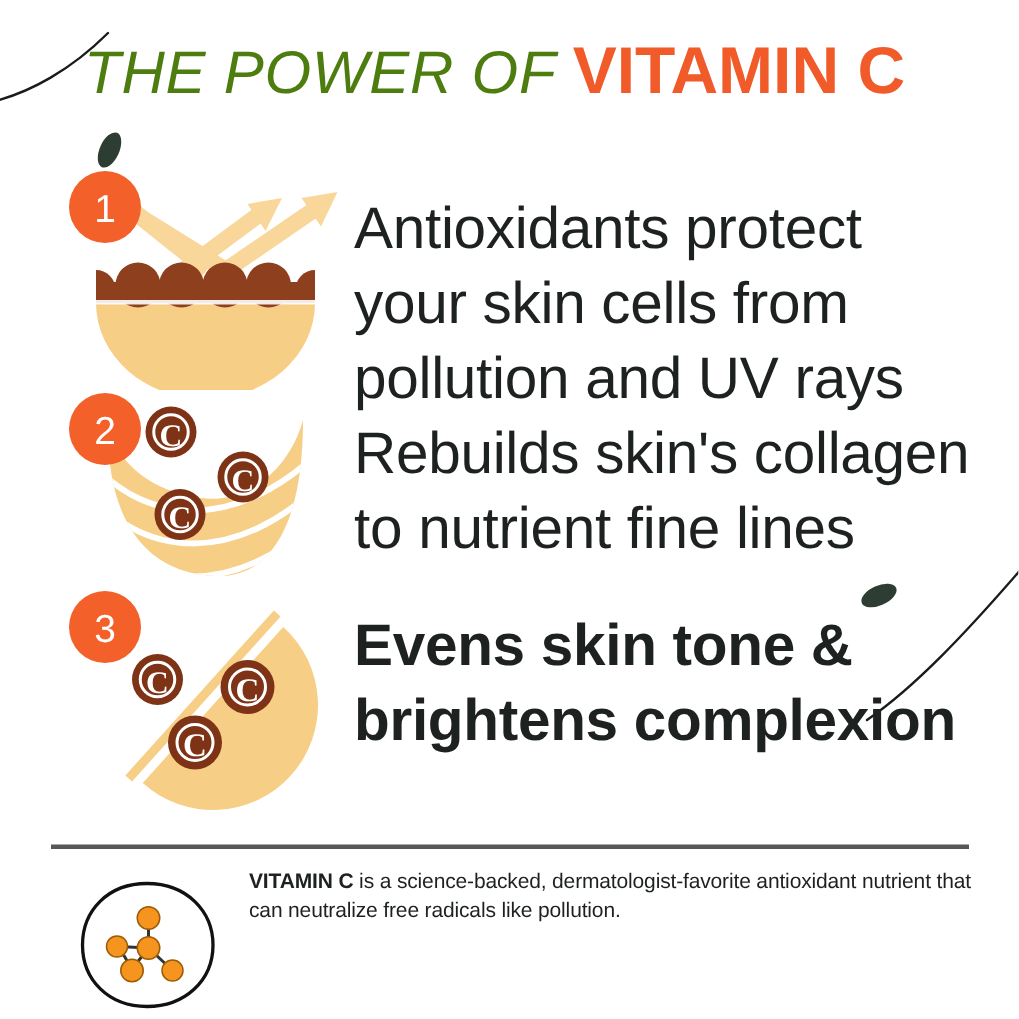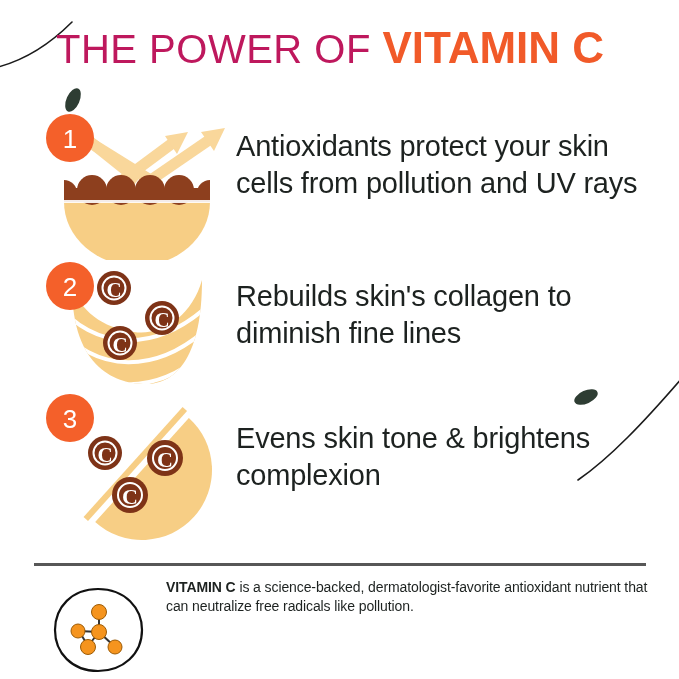--- a/index.html
+++ b/index.html
@@ -32,21 +32,22 @@
     left: 56px;
     top: 26px;
     width: 600px;
     white-space: nowrap;
     line-height: 1;
   }
   #title-light {
     font-size: 40px;
     font-weight: 400;
     letter-spacing: 0.5px;
-    color: #be185d;
+    color: #4d7c0f;
+    font-style: italic;
   }
   #title-bold {
     font-size: 44px;
     font-weight: 700;
     letter-spacing: 0px;
     color: #F15A29;
   }
 
   
   .benefit-row {
@@ -63,29 +64,29 @@
     position: absolute;
     left: 42px;
     top: 0;
     width: 190px;
     height: 150px;
   }
   .benefit-text {
     position: absolute;
     left: 236px;
     width: 420px;
-    font-size: 29px;
+    font-size: 39px;
     line-height: 1.28;
     color: #1d2220;
     font-weight: 400;
     letter-spacing: -0.2px;
   }
   #benefit-text-1 { top: 18px; }
   #benefit-text-2 { top: 20px; }
-  #benefit-text-3 { top: 30px; }
+  #benefit-text-3 { top: 16px; font-weight: bold; }
 
   
   #divider {
     position: absolute;
     left: 34px;
     top: 563px;
     width: 612px;
     height: 3px;
     background: #575757;
   }
@@ -205,21 +206,21 @@
           <circle cx="120" cy="60" r="11.5" fill="none" stroke="#FFFFFF" stroke-width="2"></circle>
           <text x="120" y="69" text-anchor="middle" font-family="Liberation Serif, serif" font-size="21" font-weight="700" fill="#FFFFFF">C</text>
         </g>
         <g>
           <circle cx="78" cy="85" r="17" fill="#7E3317"></circle>
           <circle cx="78" cy="85" r="11.5" fill="none" stroke="#FFFFFF" stroke-width="2"></circle>
           <text x="78" y="94" text-anchor="middle" font-family="Liberation Serif, serif" font-size="21" font-weight="700" fill="#FFFFFF">C</text>
         </g>
       </svg>
     </div>
-    <div class="benefit-text" id="benefit-text-2">Rebuilds skin's collagen to diminish fine lines</div>
+    <div class="benefit-text" id="benefit-text-2">Rebuilds skin's collagen to nutrient fine lines</div>
     <div style="position:absolute;left:42px;top:0;">
       <svg width="56" height="56" viewBox="0 0 56 56">
         <circle cx="28" cy="28" r="24" fill="#F4602A"></circle>
         <text x="28" y="38" text-anchor="middle" font-family="Liberation Sans, sans-serif" font-size="26" font-weight="400" fill="#ffffff">2</text>
       </svg>
     </div>
   </div>
 
   <div class="benefit-row" id="benefit-row-3">
     <div class="benefit-icon">

